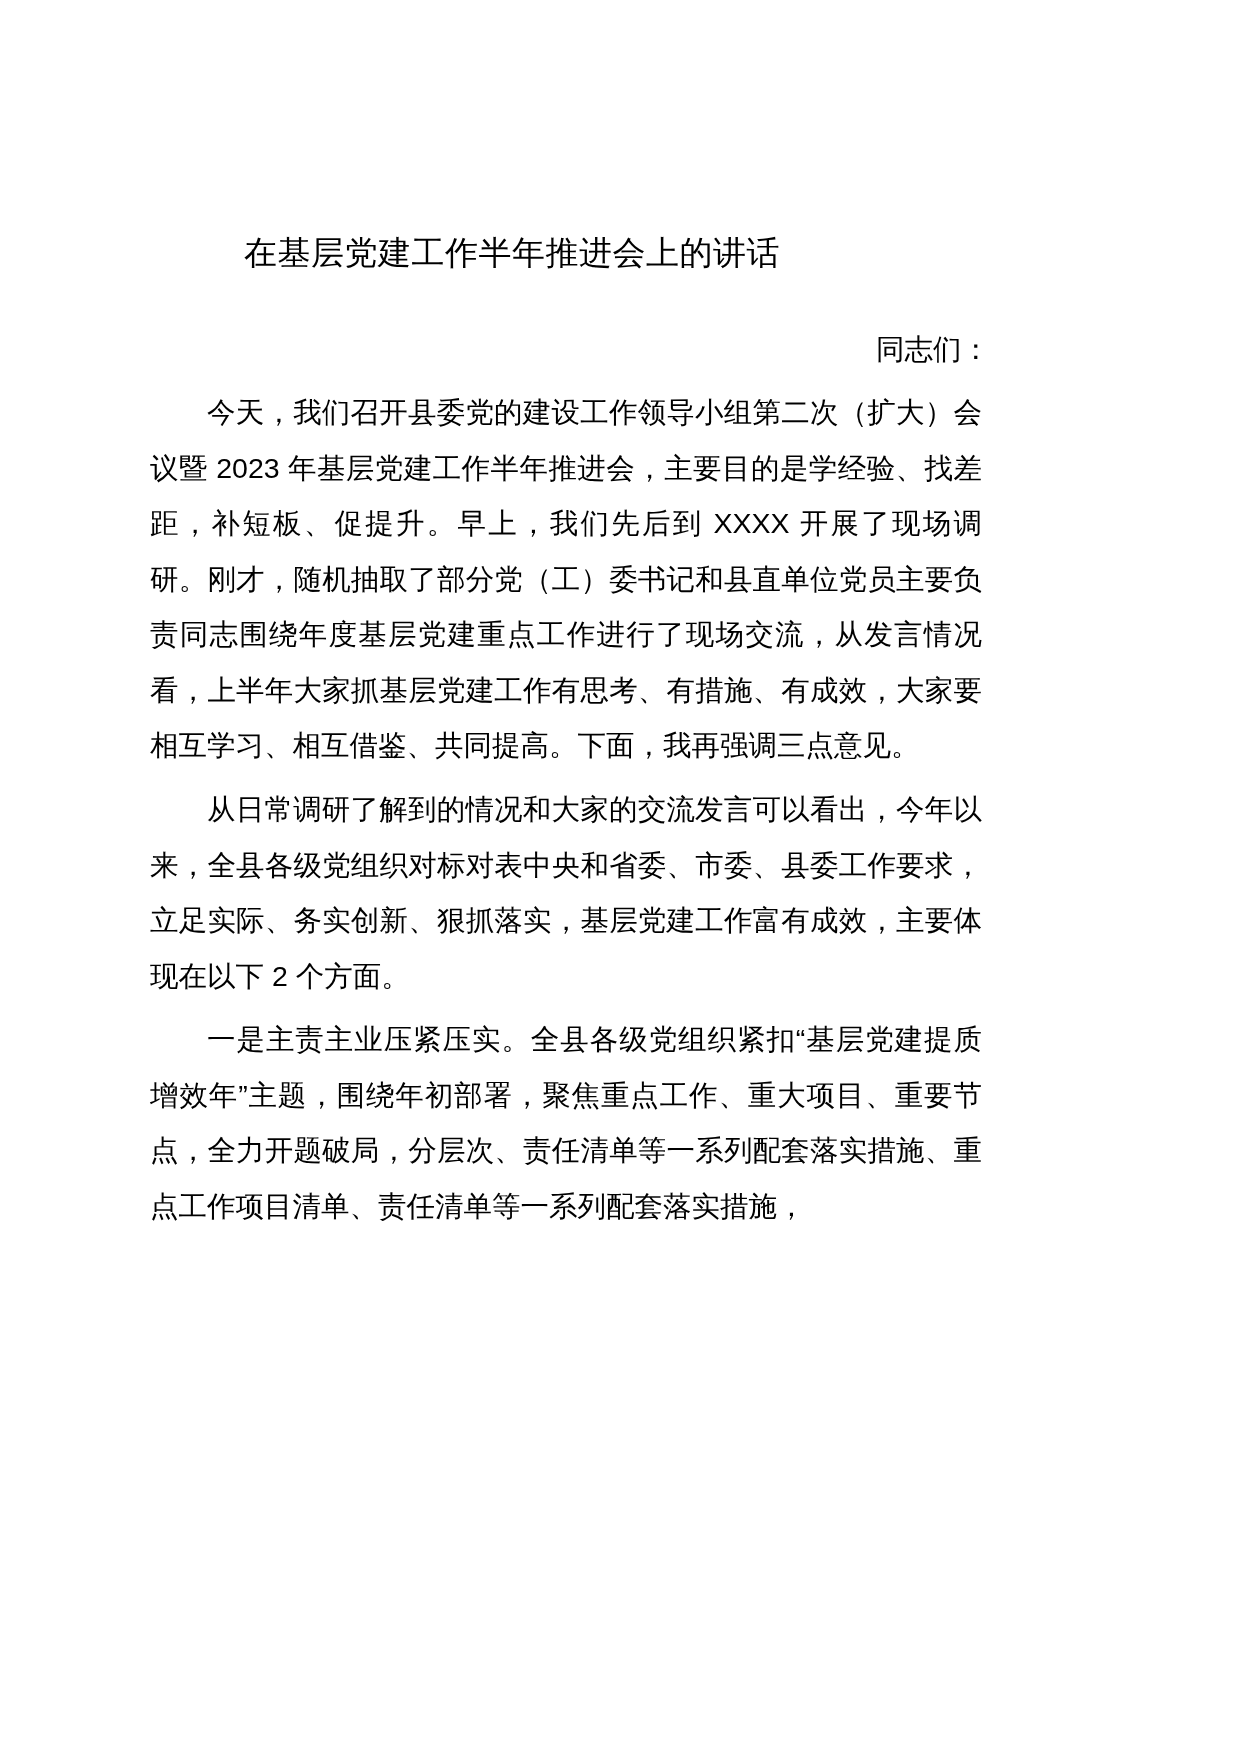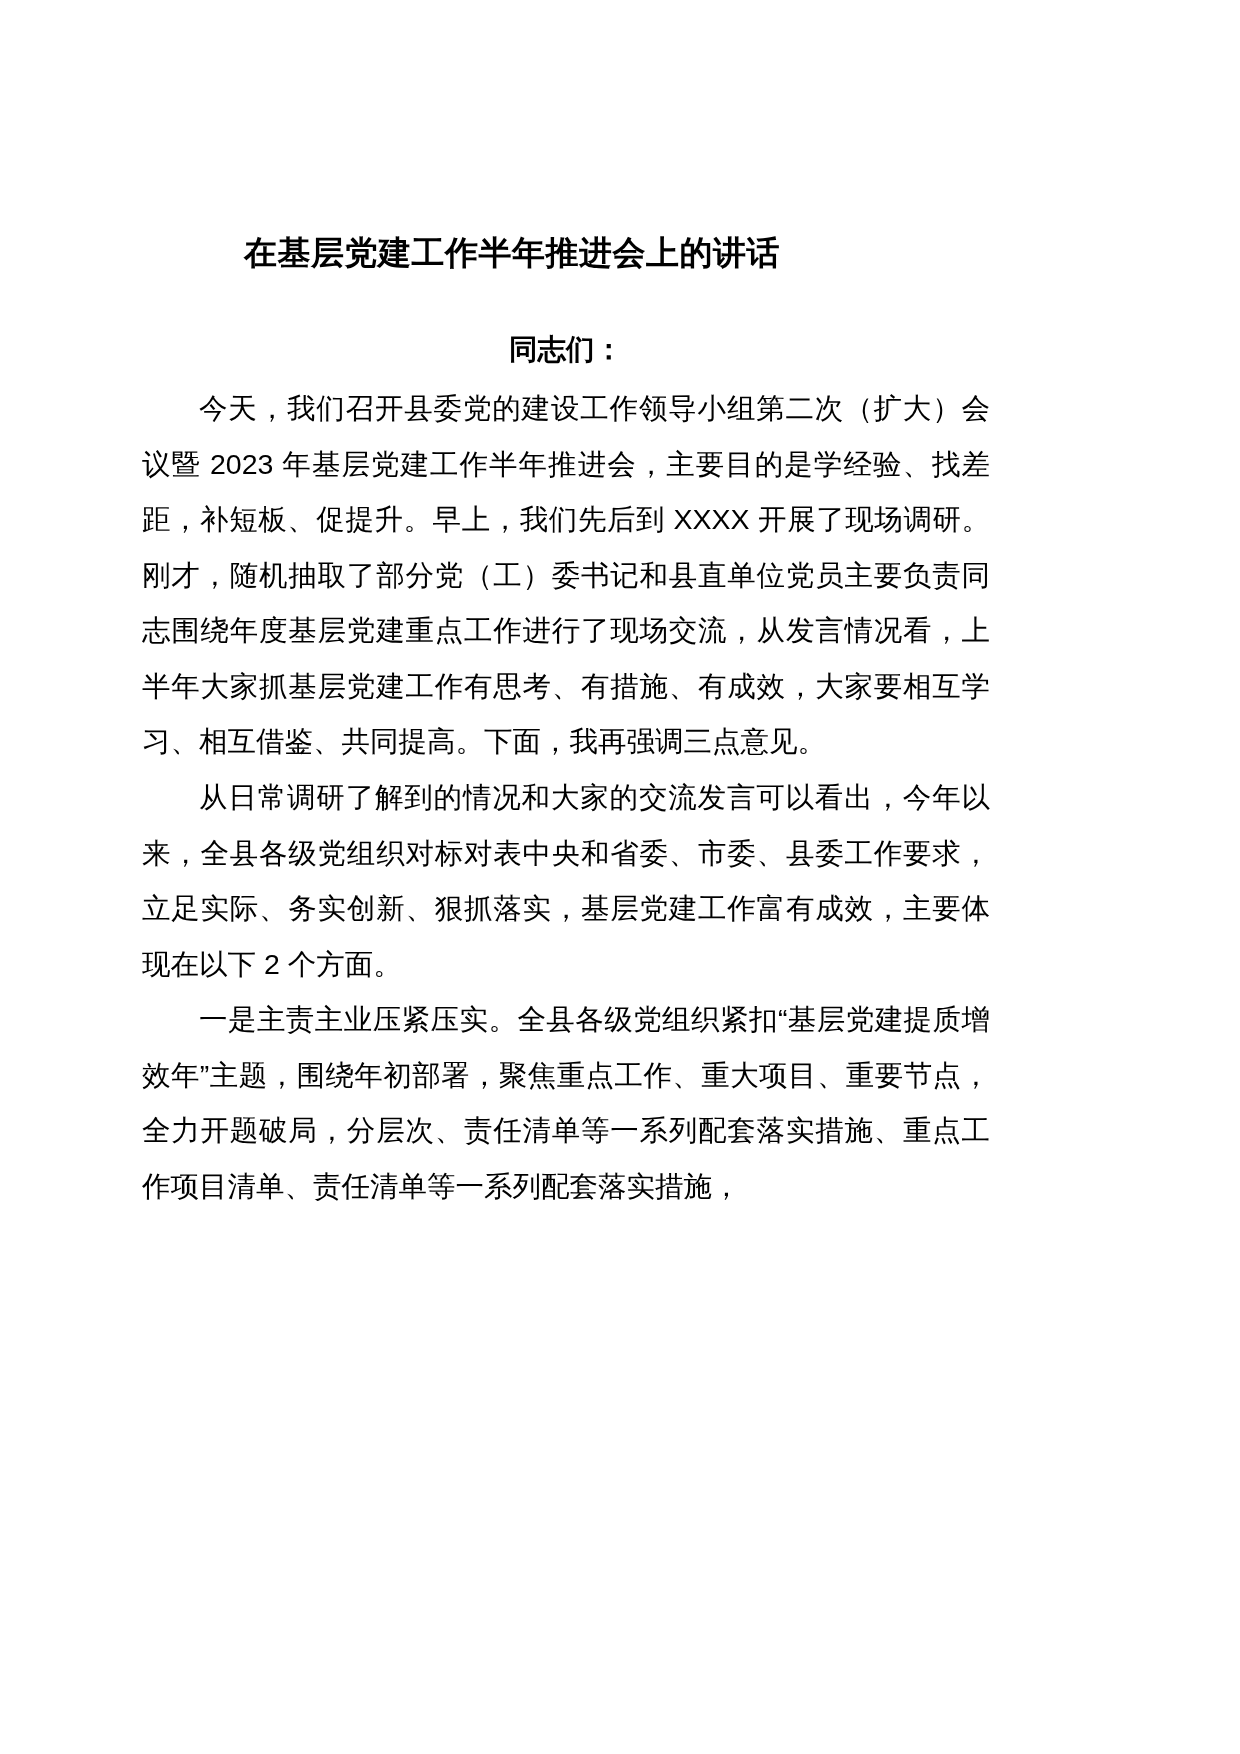--- a/index.html
+++ b/index.html
@@ -17,40 +17,39 @@
   .page {
     box-sizing: border-box;
     width: 1240px;
     height: 1754px;
     padding: 228px 250px 0 142px;
     background: #ffffff;
     position: relative;
   }
   .doc-title {
     font-size: 33px;
-    font-weight: bold;
+    font-weight: normal;
     text-align: center;
     letter-spacing: 0.5px;
     line-height: 1.5;
     margin: 0 0 44px 0;
     padding-right: 108px;
     white-space: nowrap;
   }
   .salutation {
     font-size: 28.5px;
     line-height: 1.95;
     margin: 0 0 4px 0;
-    text-align: center;
+    text-align: right;
     letter-spacing: 0px;
-    font-weight: bold;
   }
   .para {
     font-size: 28.5px;
     line-height: 1.95;
-    margin: 0;
+    margin: 8px;
     text-align: justify;
     text-justify: inter-character;
     text-indent: 2em;
     letter-spacing: 0px;
     word-break: break-all;
   }
   .para > b {
     font-weight: normal;
   }
   .body-block {

